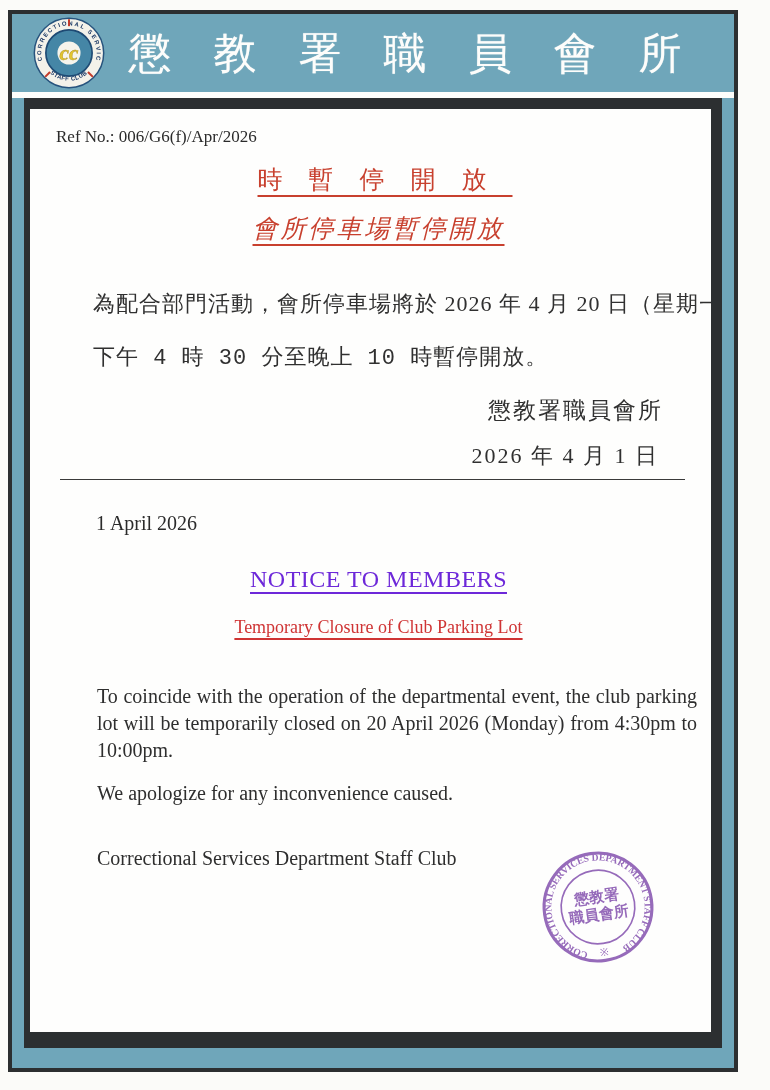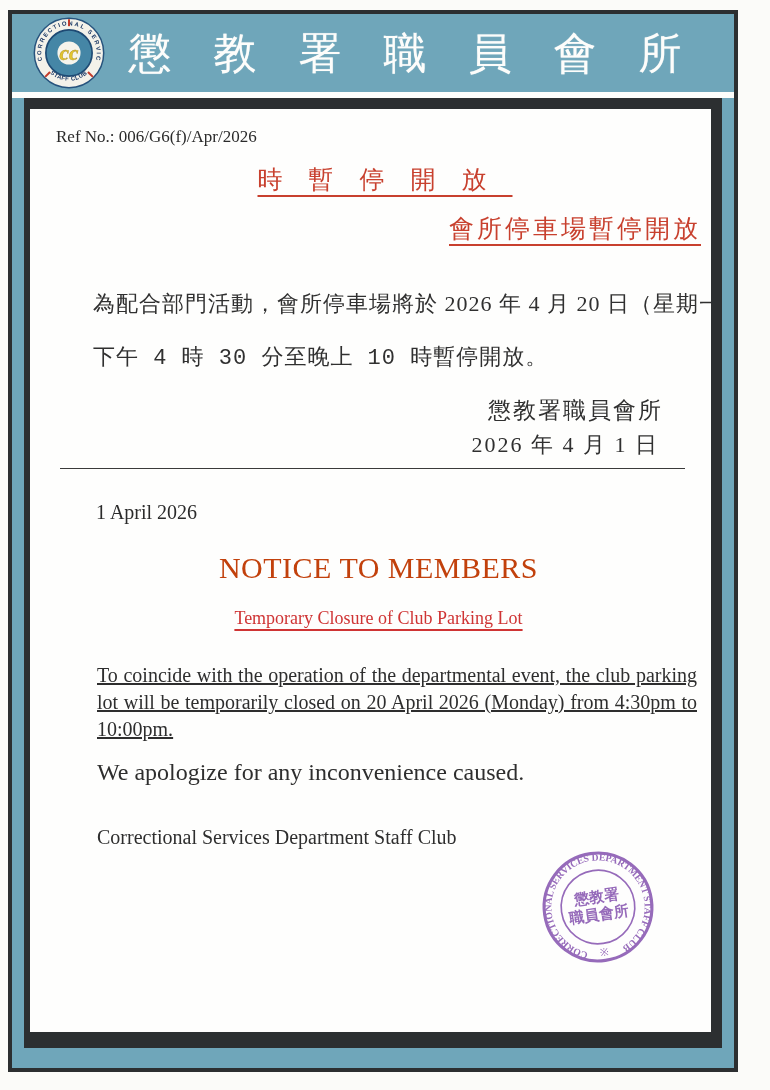--- a/index.html
+++ b/index.html
@@ -41,57 +41,57 @@
     padding:17px 10px 15px 26px;
     position:relative;
     overflow:hidden;
   }
   .ref-no{font-size:17px;line-height:1.3;}
   .zh-title-row{text-align:center;margin-top:16px;line-height:1.3;}
   .zh-title{
     color:#c8402e;font-size:25px;letter-spacing:26px;padding-left:13px;
     text-decoration:underline;text-underline-offset:7px;text-decoration-thickness:1.5px;
   }
-  .zh-subtitle-row{text-align:right;margin-top:16px;line-height:1.3;}
+  .zh-subtitle-row{text-align:center;margin-top:16px;line-height:1.3;font-style:italic;}
   .zh-subtitle{
     color:#c8402e;font-size:25px;letter-spacing:3px;
     text-decoration:underline;text-underline-offset:7px;text-decoration-thickness:1.5px;
   }
   .zh-body-line{
     margin-left:37px;font-size:22px;line-height:30px;
     white-space:nowrap;letter-spacing:1px;color:#303030;
   }
   .zh-line1{margin-top:44px;}
   .zh-line2{margin-top:25px;font-family:Liberation Mono, monospace;}
   .zh-apology{margin-top:64px;}
   .zh-sign{
     text-align:right;font-size:23px;line-height:30px;letter-spacing:2px;color:#303030;
   }
   .zh-signoff{margin-top:22px;margin-right:38px;}
-  .zh-date{margin-top:4px;margin-right:42px;font-size:22px;}
+  .zh-date{margin-top:15px;margin-right:42px;font-size:22px;}
   .separator{
     margin:8px 16px 0 4px;height:0;
     border-top:1.5px solid #3a3a3a;
   }
   .en-date{margin:30px 0 0 40px;font-size:20px;line-height:26px;}
   .en-title-row{text-align:center;margin-top:27px;line-height:32px;}
   .en-title{
-    color:#c2410c;font-size:30px;letter-spacing:.5px;
-    text-underline-offset:5px;text-decoration-thickness:1.5px;
+    color:#6d28d9;font-size:24px;letter-spacing:.5px;
+    text-decoration:underline;text-underline-offset:5px;text-decoration-thickness:1.5px;
   }
   .en-subtitle-row{text-align:center;margin-top:14px;line-height:30px;}
   .en-subtitle{
     color:#cf3434;font-size:18px;
     text-decoration:underline;text-underline-offset:5px;text-decoration-thickness:1.5px;
   }
   .en-body{
-    margin:28px 0 0 41px;width:600px;
-    font-size:20px;line-height:27px;text-align:justify;color:#2e2e2e;text-decoration:underline;
+    margin:40px 0 0 41px;width:600px;
+    font-size:20px;line-height:27px;text-align:justify;color:#2e2e2e;
   }
-  .en-apology{margin:16px 0 0 41px;font-size:24px;line-height:27px;color:#2e2e2e;}
+  .en-apology{margin:16px 0 0 41px;font-size:20px;line-height:27px;color:#2e2e2e;}
   .en-signoff{margin:38px 0 0 41px;font-size:20px;line-height:27px;color:#2e2e2e;}
   .stamp{
     position:absolute;left:541px;top:850px;width:114px;height:114px;
     transform:rotate(-8deg);opacity:.92;
   }
 </style>
 </head>
 <body>
 
 <div class="page">

